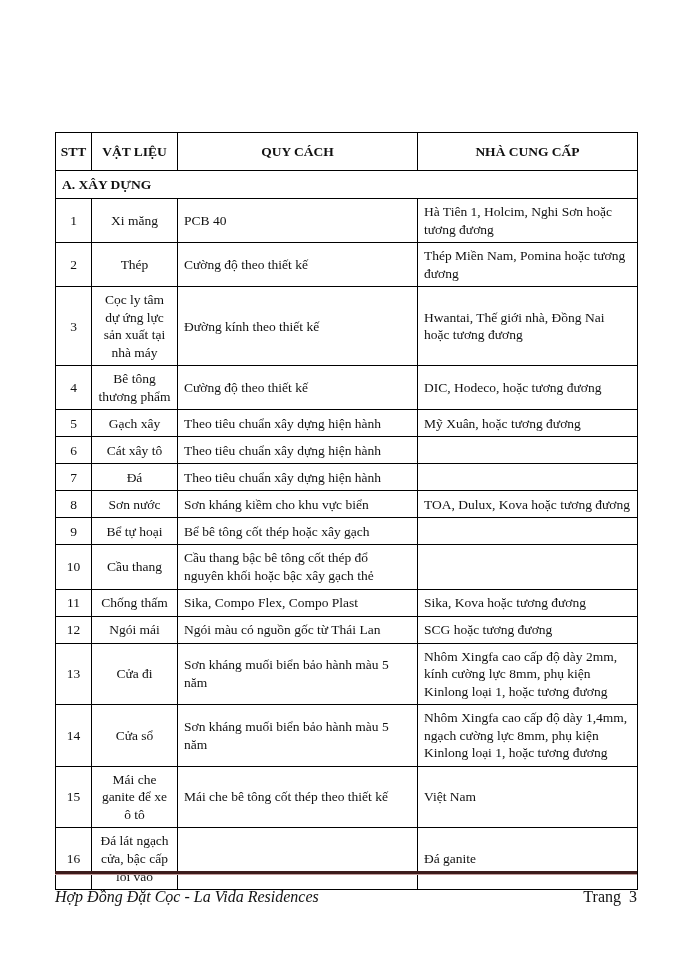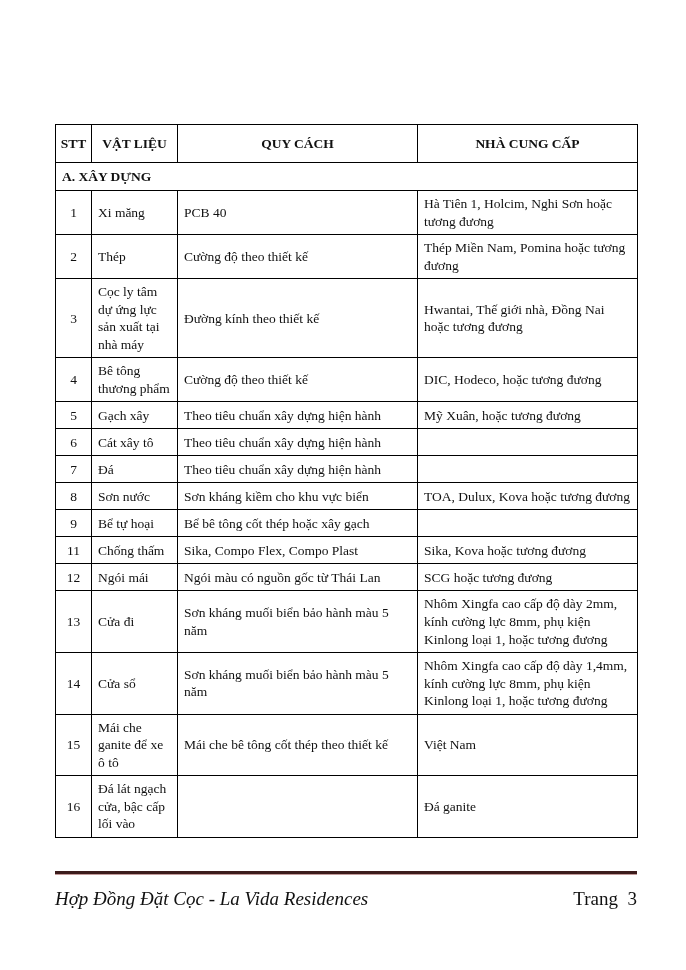--- a/index.html
+++ b/index.html
@@ -17,40 +17,40 @@
     position: absolute;
     top: 82px; left: 105px;
     font-size: 14px;
     font-weight: bold;
     display: flex;
   }
   .heading .num { width: 42px; }
 
   table.materials {
     position: absolute;
-    top: 124px; left: 55px;
+    top: 132px; left: 55px;
     width: 582px;
     border-collapse: collapse;
     table-layout: fixed;
     font-size: 13.5px;
     line-height: 1.3;
   }
   table.materials th, table.materials td {
     border: 1px solid #000;
     vertical-align: middle;
     padding: 4px 6px;
   }
   table.materials thead th {
     font-weight: bold;
     text-align: center;
     height: 38px;
     padding: 4px 2px;
   }
   .col-stt   { width: 36px; text-align: center; padding: 4px 2px; }
-  .col-vat-lieu { width: 86px; text-align: left; padding: 4px 3px; }
+  .col-vat-lieu { width: 86px; text-align: center; padding: 4px 3px; }
   .col-quy-cach { width: 240px; text-align: left; margin-left: 14px; }
   .col-nha-cung-cap { width: 220px; text-align: left; }
   tr.section-row td {
     font-weight: bold;
     text-align: left;
     height: 28px;
     padding: 4px 6px;
   }
   tbody tr td { height: 27px; }
 
@@ -62,21 +62,21 @@
   }
   .footer-rule {
     height: 2px;
     border-top: 3px solid #3c1c1c;
     border-bottom: 1px solid #c29a9a;
   }
   .footer-text {
     margin-top: 13px;
     display: flex;
     justify-content: space-between;
-    font-size: 19px;
+    font-size: 16px;
     white-space: pre;
     gap: 8px;
   }
   .footer-left { font-style: italic; }
   .footer-right { font-style: normal; }
 </style>
 </head>
 <body>
 
 <div class="page">
@@ -149,20 +149,26 @@
           <td class="col-quy-cach">Sơn kháng kiềm cho khu vực biển</td>
           <td class="col-nha-cung-cap">TOA, Dulux, Kova hoặc tương đương</td>
         </tr>
         <tr>
           <td class="col-stt">9</td>
           <td class="col-vat-lieu">Bể tự hoại</td>
           <td class="col-quy-cach">Bể bê tông cốt thép hoặc xây gạch</td>
           <td class="col-nha-cung-cap"></td>
         </tr>
         <tr>
+          <td class="col-stt">10</td>
+          <td class="col-vat-lieu">Cầu thang</td>
+          <td class="col-quy-cach">Cầu thang bậc bê tông cốt thép đổ nguyên khối hoặc bậc xây gạch thẻ</td>
+          <td class="col-nha-cung-cap"></td>
+        </tr>
+        <tr>
           <td class="col-stt">11</td>
           <td class="col-vat-lieu">Chống thấm</td>
           <td class="col-quy-cach">Sika, Compo Flex, Compo Plast</td>
           <td class="col-nha-cung-cap">Sika, Kova hoặc tương đương</td>
         </tr>
         <tr>
           <td class="col-stt">12</td>
           <td class="col-vat-lieu">Ngói mái</td>
           <td class="col-quy-cach">Ngói màu có nguồn gốc từ Thái Lan</td>
           <td class="col-nha-cung-cap">SCG hoặc tương đương</td>
@@ -170,21 +176,21 @@
         <tr>
           <td class="col-stt">13</td>
           <td class="col-vat-lieu">Cửa đi</td>
           <td class="col-quy-cach">Sơn kháng muối biển bảo hành màu 5 năm</td>
           <td class="col-nha-cung-cap">Nhôm Xingfa cao cấp độ dày 2mm, kính cường lực 8mm, phụ kiện Kinlong loại 1, hoặc tương đương</td>
         </tr>
         <tr>
           <td class="col-stt">14</td>
           <td class="col-vat-lieu">Cửa sổ</td>
           <td class="col-quy-cach">Sơn kháng muối biển bảo hành màu 5 năm</td>
-          <td class="col-nha-cung-cap">Nhôm Xingfa cao cấp độ dày 1,4mm, kính cường lực 8mm, phụ kiện Kinlong loại 1, hoặc tương đương</td>
+          <td class="col-nha-cung-cap">Nhôm Xingfa cao cấp độ dày 1,4mm, ngạch cường lực 8mm, phụ kiện Kinlong loại 1, hoặc tương đương</td>
         </tr>
         <tr>
           <td class="col-stt">15</td>
           <td class="col-vat-lieu">Mái che ganite để xe ô tô</td>
           <td class="col-quy-cach">Mái che bê tông cốt thép theo thiết kế</td>
           <td class="col-nha-cung-cap">Việt Nam</td>
         </tr>
         <tr>
           <td class="col-stt">16</td>
           <td class="col-vat-lieu">Đá lát ngạch cửa, bậc cấp lối vào</td>

